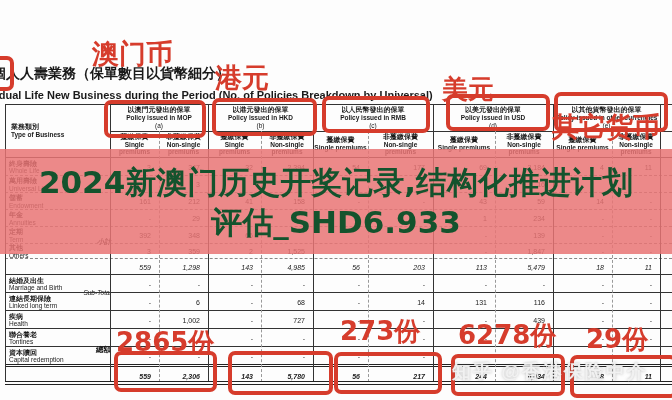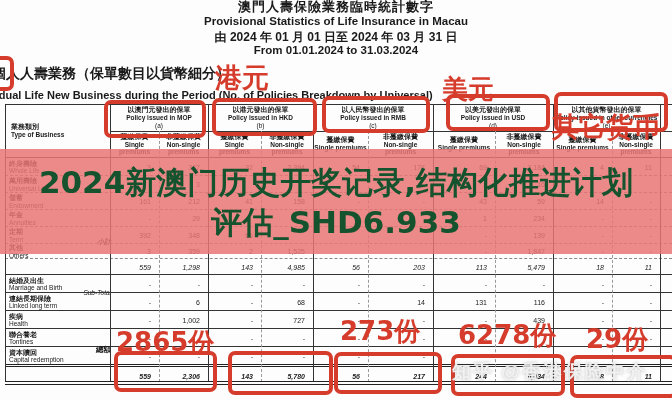--- a/index.html
+++ b/index.html
@@ -47,26 +47,20 @@
          font-family:"DejaVu Sans",sans-serif;}
   .redbox{position:absolute;border:4px solid #d63c2c;border-radius:7px;z-index:6;}
   .watermark{left:452px;top:359px;font-size:19px;font-weight:bold;z-index:7;white-space:nowrap;
              color:rgba(242,242,242,0.95);text-shadow:0 0 3px rgba(110,110,110,0.45);letter-spacing:2px;}
 </style>
 </head>
 <body>
 
 <div class="screen">
 
-  <div class="abs title-block">
-    <div class="t-zh">澳門人壽保險業務臨時統計數字</div>
-    <div class="t-en">Provisional Statistics of Life Insurance in Macau</div>
-    <div class="t-dzh">由 2024 年 01 月 01 日至 2024 年 03 月 31 日</div>
-    <div class="t-den">From 01.01.2024 to 31.03.2024</div>
-  </div>
 
   <div class="abs sub-zh">個人人壽業務（保單數目以貨幣細分）</div>
   <div class="abs sub-en"><span>Individual Life New Business during the Period (</span><u>No. of Policies</u><span> Breakdown by Universal)</span></div>
 
   <div class="abs" id="table-layer" style="left:0;top:0;width:672px;height:400px;">
 
     <div class="abs hline" style="left:5px;top:104px;width:667px;"></div>
     <div class="abs hline" style="left:110px;top:131px;width:562px;"></div>
 
     <div class="abs hcell" style="left:5px;top:104px;width:105px;height:53px;align-items:flex-start;padding-left:6px;box-sizing:border-box;">
@@ -367,20 +361,21 @@
     <div class="abs vline dash" style="left:612px;top:131px;height:251px;"></div>
 
     <div class="abs dbl-bottom"></div>
   </div>
 
   <div class="abs banner">
     <div>2024新澳门历史开奖记录,结构化推进计划</div>
     <div>评估_SHD6.933</div>
   </div>
 
+  <div class="cl" style="left:92px;top:36px;">澳门币</div>
   <div class="cl" style="left:215px;top:60px;">港元</div>
   <div class="cl" style="left:442px;top:72px;font-size:26px;">美元</div>
   <div class="cl" style="left:552px;top:69px;margin-top:40px;">其它货币</div>
 
   <div class="redbox" style="left:104px;top:100px;width:94px;height:30px;"></div>
   <div class="redbox" style="left:212px;top:98px;width:97px;height:30px;"></div>
   <div class="redbox" style="left:322px;top:96px;width:100px;height:29px;"></div>
   <div class="redbox" style="left:446px;top:94px;width:96px;height:29px;"></div>
   <div class="redbox" style="left:554px;top:92px;width:106px;height:32px;"></div>
 

